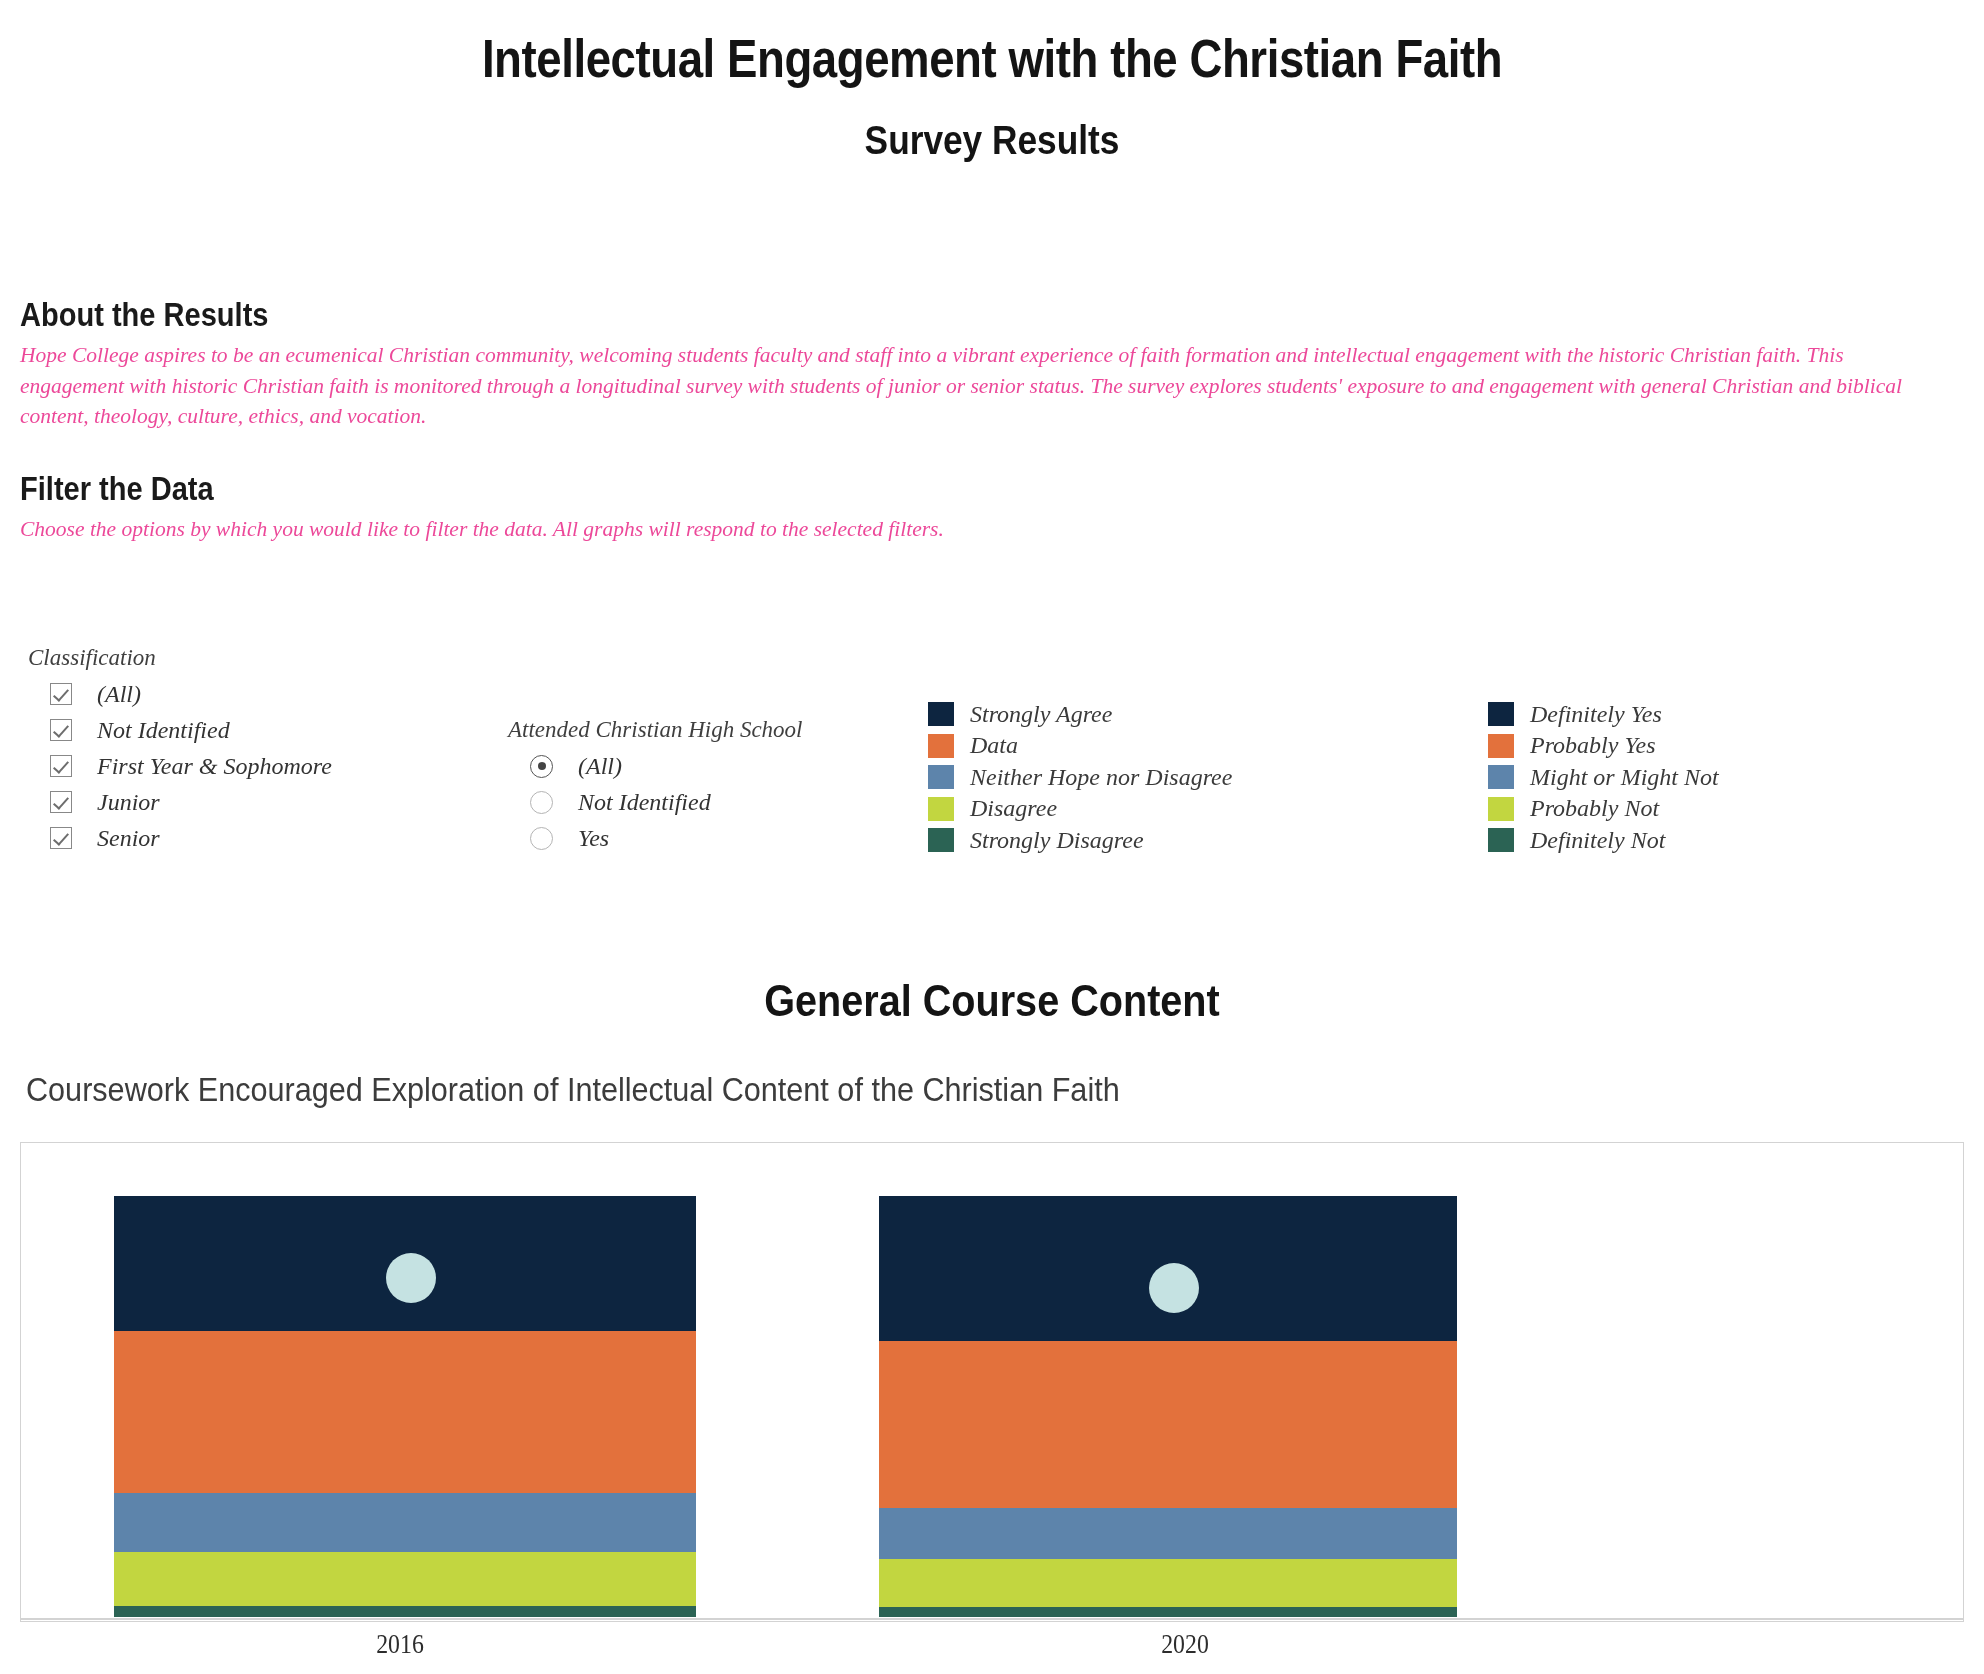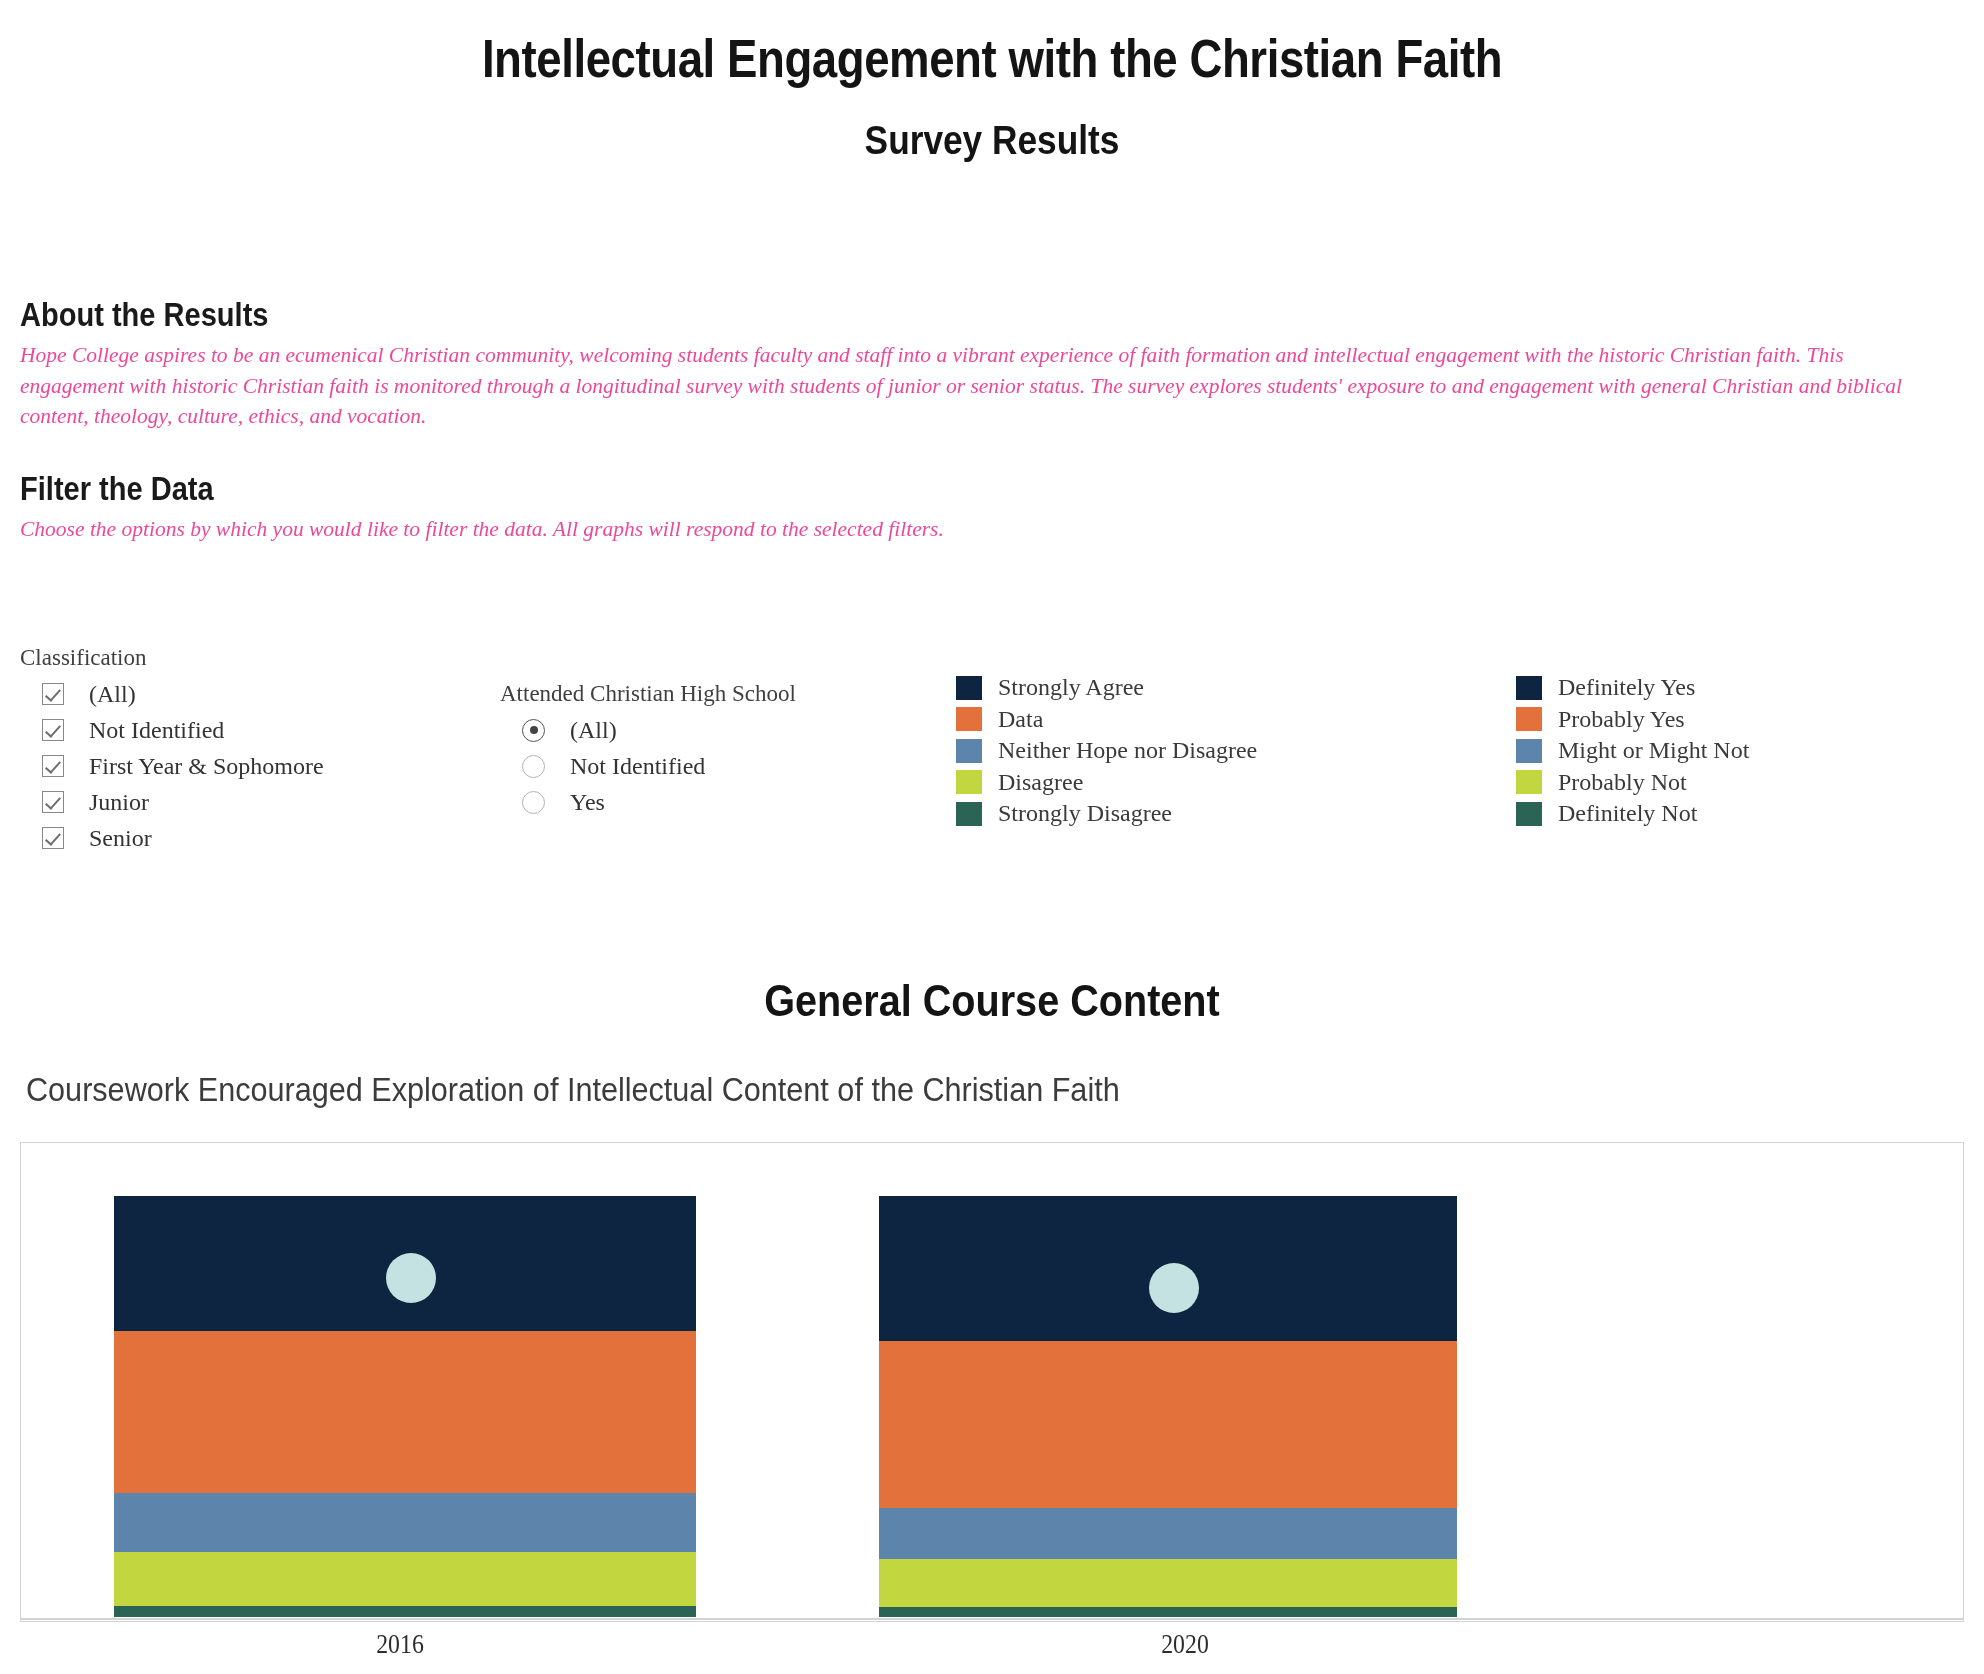--- a/index.html
+++ b/index.html
@@ -68,28 +68,29 @@
   #about-section { position: absolute; top: 296px; left: 0; right: 0; }
   #filter-section { position: absolute; top: 470px; left: 0; right: 0; }
 
   
   #controls-row {
     position: absolute;
     top: 645px;
     left: 0;
     right: 0;
     display: flex;
-    align-items: center;
-    padding-left: 20px;
+    align-items: flex-end;
+    padding-left: 28px;
     box-sizing: border-box;
+    font-style: italic;
   }
   .control-group { }
   #classification-group { width: 480px; }
   #highschool-group { width: 420px; }
-  #legend-agree-group { width: 560px; margin-left: 36px; }
+  #legend-agree-group { width: 560px; }
   #legend-yes-group { width: 460px; }
 
   .control-title {
     font-family: "Liberation Serif", serif;
     font-size: 23px;
     color: #3f3f3f;
     margin-bottom: 5px;
     white-space: nowrap;
   }
   .opt-row {

